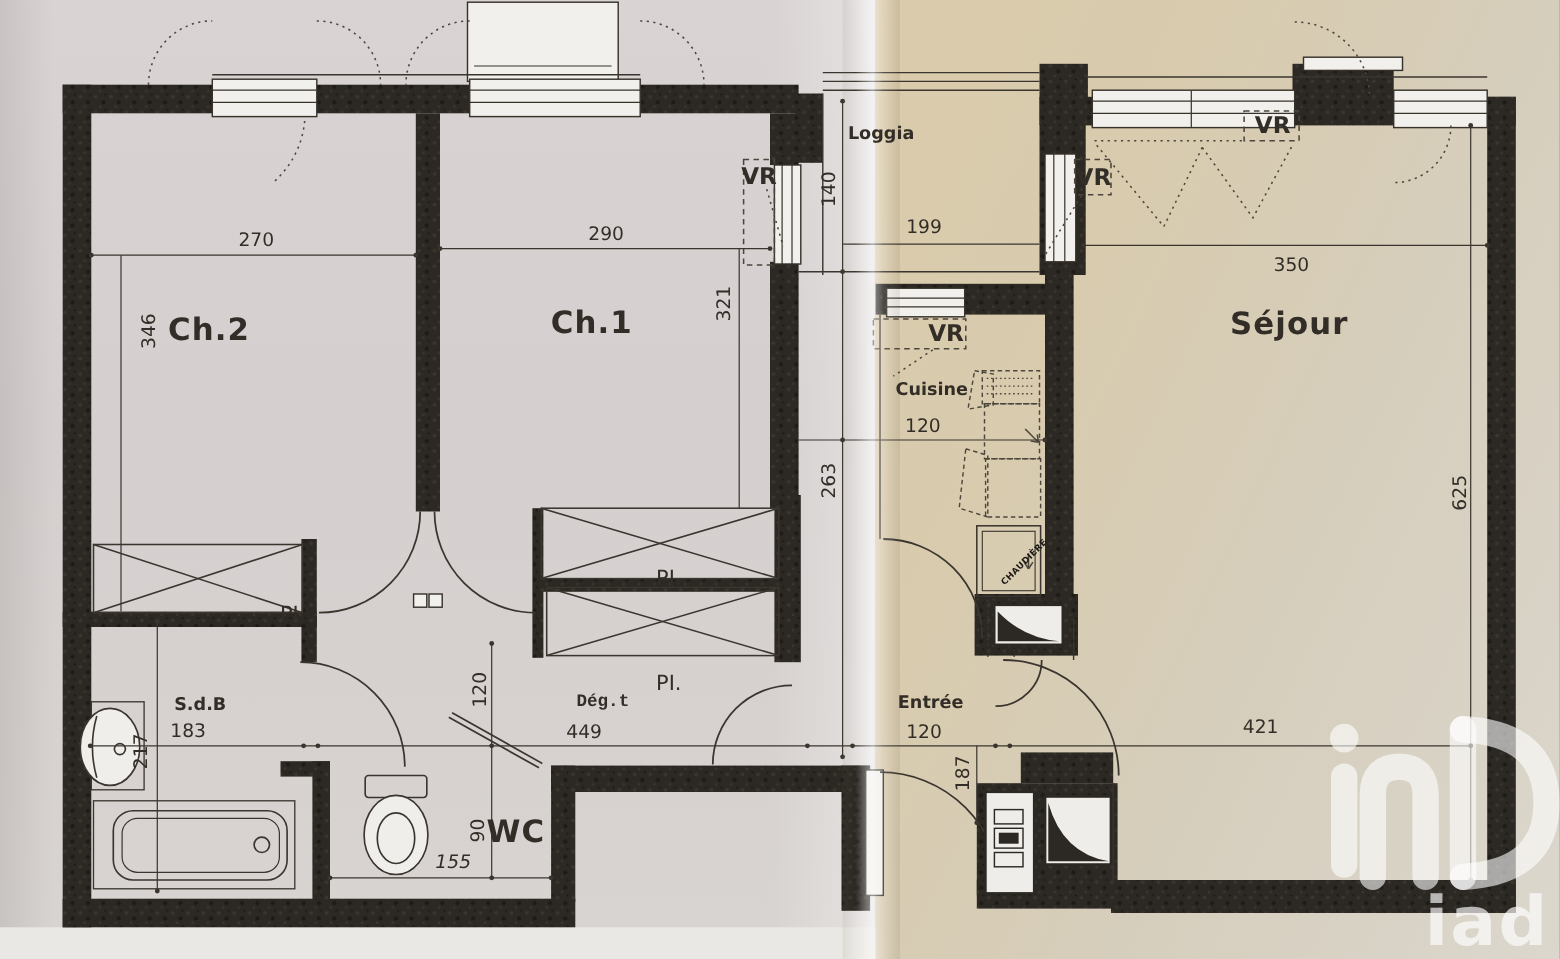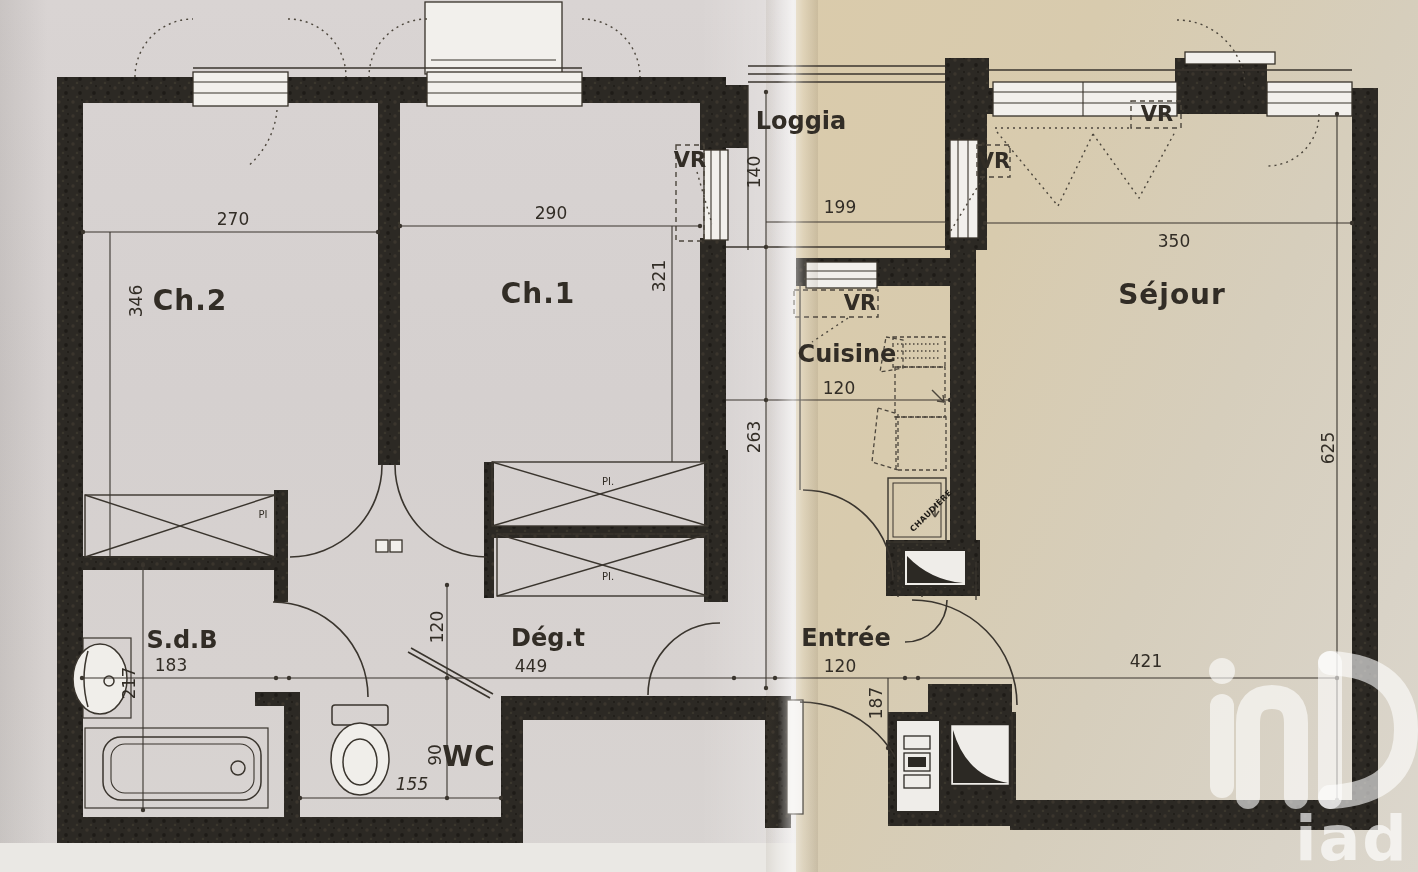--- a/index.html
+++ b/index.html
@@ -11,24 +11,24 @@
      background:linear-gradient(90deg,rgba(60,55,50,0.10) 0%,rgba(60,55,50,0) 6%,rgba(60,55,50,0) 88%,rgba(255,255,255,0.25) 97%,rgba(255,255,255,0.4) 100%);}
   #paper-right{left:796px;width:622px;background:linear-gradient(115deg,#dacbab 0%,#d8cbae 30%,#d6cebc 60%,#d9d3c7 85%,#dcd7cd 100%);}
   #bottom-strip-left{position:absolute;left:0;top:843px;width:796px;height:29px;background:#eae8e4;z-index:1;}
   #fold-highlight{position:absolute;left:766px;top:0;width:52px;height:872px;z-index:20;pointer-events:none;
      background:linear-gradient(90deg,rgba(120,105,80,0.10) 0%,rgba(255,255,255,0) 22%,rgba(255,255,255,0.5) 52%,rgba(255,255,255,0.15) 72%,rgba(90,75,55,0.12) 100%);}
   svg#plan{position:absolute;left:0;top:0;z-index:10;}
   .lbl{position:absolute;color:#322d26;white-space:nowrap;z-index:30;}
   .c{transform:translate(-50%,-50%);}
   .cr{transform:translate(-50%,-50%) rotate(-90deg);}
   .room{font-size:28px;font-weight:700;letter-spacing:1px;margin-top:12px;}
-  .room-sm{font-size:24px;font-weight:700;}
+  .room-sm{font-size:16px;font-weight:700;}
   .dim{font-size:17px;font-weight:500;}
   .vr{font-size:21px;font-weight:600;}
-  .pi{font-size:10px;font-weight:500;}
+  .pi{font-size:19px;font-weight:500;margin-top:45px;}
   .boiler{font-size:8px;font-weight:700;letter-spacing:0.4px;transform:translate(-50%,-50%) rotate(-45deg);}
   .brand{font-size:62px;font-weight:700;color:rgba(255,255,255,0.66);letter-spacing:2px;z-index:40;}
 </style>
 </head>
 <body>
 
 <div id="stage">
 
   <div id="paper-left" class="paper"></div>
   <div id="paper-right" class="paper"></div>
@@ -285,21 +285,21 @@
   </svg>
 
   <div id="fold-highlight"></div>
 
   <div class="lbl room c" style="left:190px;top:288px;">Ch.2</div>
   <div class="lbl room c" style="left:538px;top:281px;">Ch.1</div>
   <div class="lbl room c" style="left:1172px;top:282px;">Séjour</div>
   <div class="lbl room-sm c" style="left:847px;top:354px;">Cuisine</div>
   <div class="lbl room-sm c" style="left:801px;top:121px;">Loggia</div>
   <div class="lbl room-sm c" style="left:182px;top:640px;text-align:center;">S.d.B</div>
-  <div class="lbl room-sm c" style="left:548px;top:638px;">Dég.t</div>
+  <div class="lbl room-sm c" style="left:548px;top:638px;font-family:Liberation Mono, monospace;">Dég.t</div>
   <div class="lbl room c" style="left:469px;top:744px;">WC</div>
   <div class="lbl room-sm c" style="left:846px;top:638px;">Entrée</div>
 
   <div class="lbl dim c" style="left:233px;top:219px;">270</div>
   <div class="lbl dim cr" style="left:136px;top:301px;">346</div>
   <div class="lbl dim c" style="left:551px;top:213px;">290</div>
   <div class="lbl dim cr" style="left:659px;top:276px;">321</div>
   <div class="lbl dim cr" style="left:754px;top:172px;">140</div>
   <div class="lbl dim c" style="left:840px;top:207px;text-align:center;">199</div>
   <div class="lbl dim c" style="left:1174px;top:212px;margin-top:29px;">350</div>

